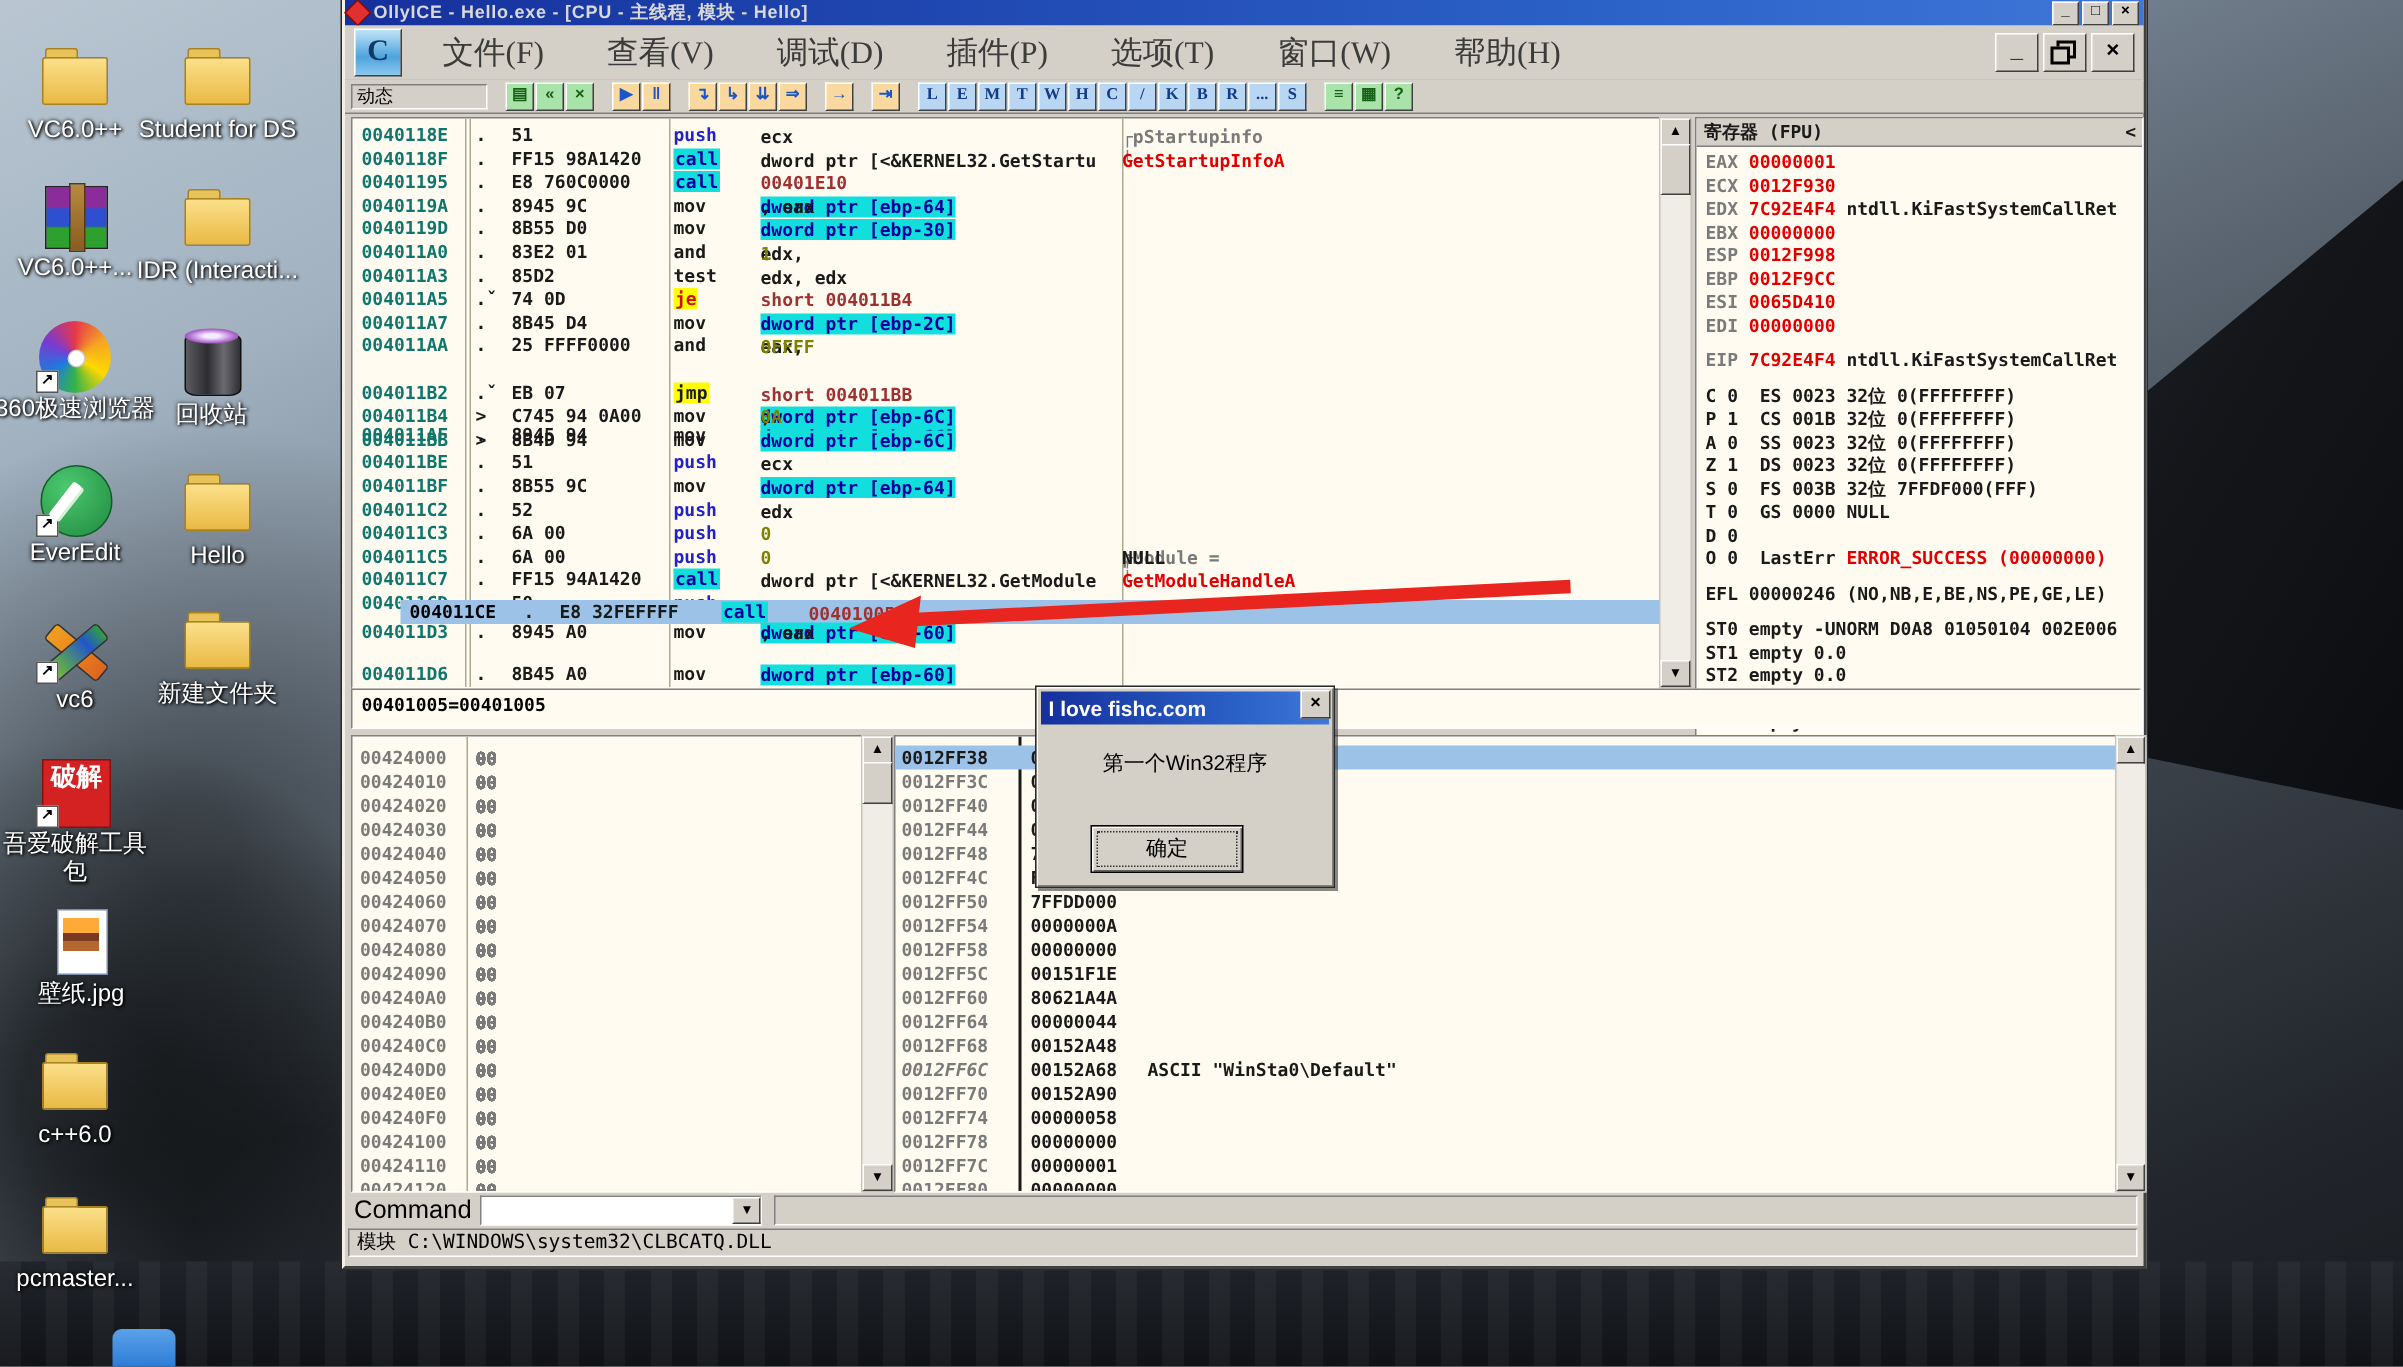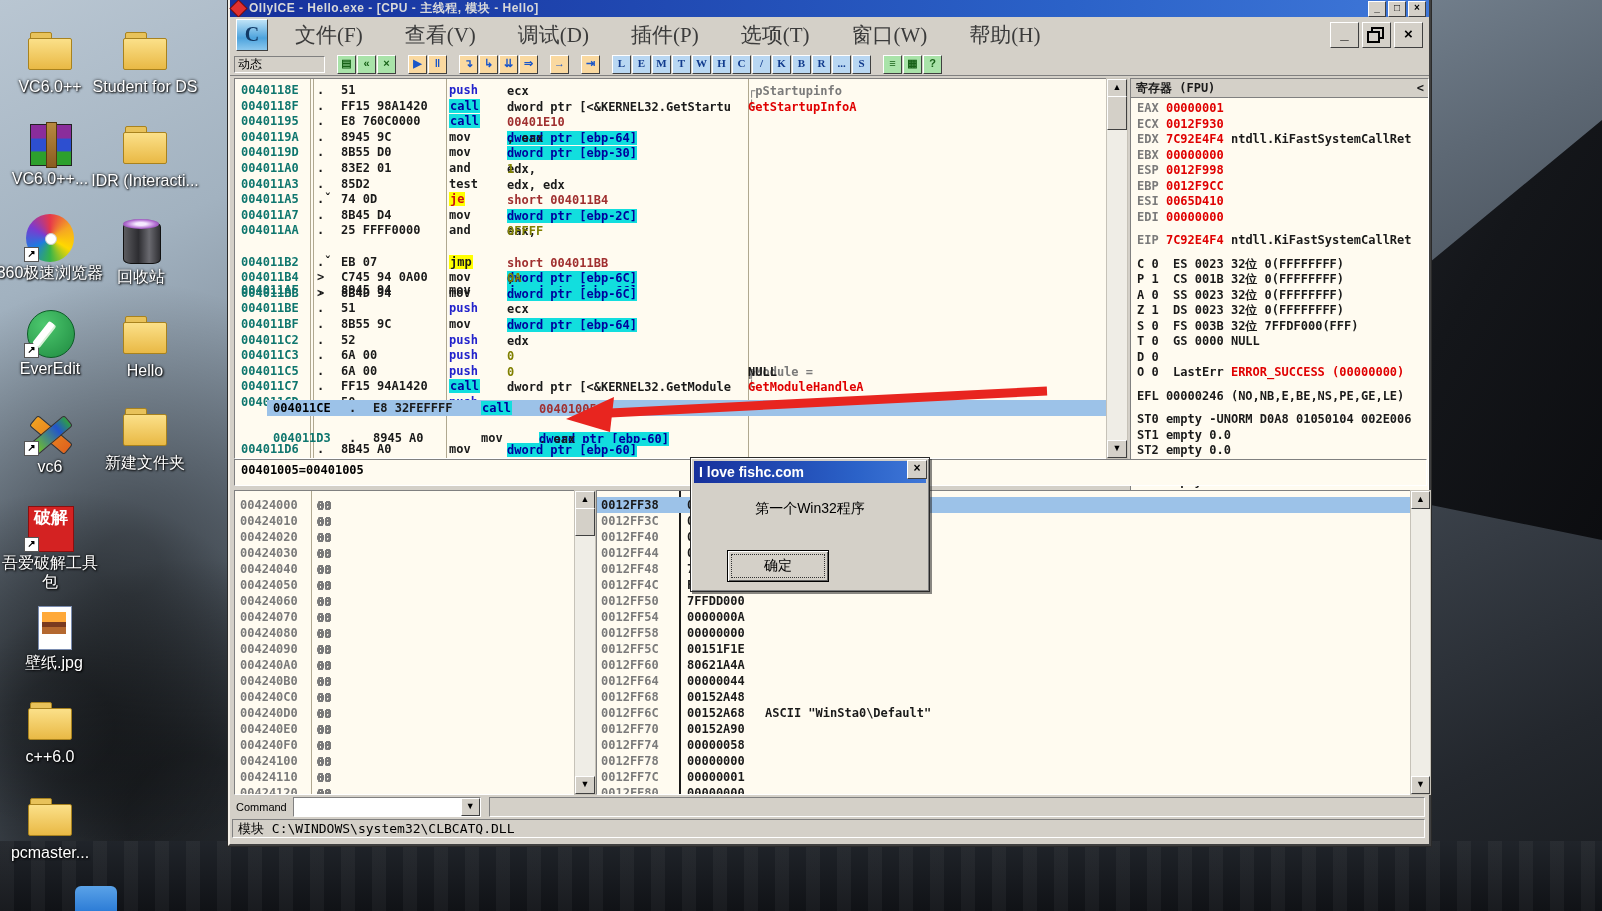--- a/index.html
+++ b/index.html
@@ -122,32 +122,32 @@
   .byte{display:inline-block;width:16.9px;}
   
   .sb{position:absolute;width:20px;background:#efede6;border:1px solid #c6c2b8;}
   .sbtn{position:absolute;left:0;width:18px;height:16px;background:#d4d0c8;
     border:1px solid;border-color:#fff #404040 #404040 #fff;font-size:9px;text-align:center;line-height:14px;color:#000;}
   .sthumb{position:absolute;left:0;width:18px;background:#d4d0c8;border:1px solid;border-color:#fff #404040 #404040 #fff;}
   
   .infoline{position:absolute;background:#fffbf0;border:1px solid;border-color:#808080 #fff #fff #808080;
     font-family:"DejaVu Sans Mono",monospace;font-weight:bold;font-size:12px;padding:3px 0 0 6px;box-sizing:border-box;}
   .cmdbar{position:absolute;left:0;top:795px;width:100%;height:24px;display:flex;align-items:center;}
-  .cmdlbl{font-size:11px;margin-left:6px;color:#000;}
+  .cmdlbl{font-size:17px;margin-left:6px;color:#000;}
   .combo{width:186px;height:18px;background:#fff;border:1px solid;border-color:#808080 #fff #fff #808080;
     margin-left:6px;position:relative;}
   .combo .drop{position:absolute;right:0;top:0;width:17px;height:16px;background:#d4d0c8;
     border:1px solid;border-color:#fff #404040 #404040 #fff;font-size:9px;text-align:center;line-height:15px;}
   .cmdrest{flex:1;height:18px;margin:0 4px 0 8px;border:1px solid;border-color:#808080 #fff #fff #808080;}
   .statusbar{position:absolute;left:2px;top:819px;width:1193px;height:19px;background:#d4d0c8;
     border:1px solid;border-color:#808080 #fff #fff #808080;font-size:13px;line-height:18px;padding-left:5px;
     font-family:"DejaVu Sans Mono",monospace;box-sizing:border-box;}
   
   .dlg{position:absolute;left:690px;top:457px;width:198px;height:133px;background:#d4d0c8;z-index:60;
-    border:1px solid #2a2a2a;box-shadow:inset 1px 1px 0 #fff,inset -1px -1px 0 #808080,2px 2px 0 rgba(40,40,40,.55);padding-left:40px;}
+    border:1px solid #2a2a2a;box-shadow:inset 1px 1px 0 #fff,inset -1px -1px 0 #808080,2px 2px 0 rgba(40,40,40,.55);}
   .dlg .dtitle{position:absolute;left:3px;top:3px;right:3px;height:22px;
     background:linear-gradient(90deg,#16309c,#2b62c8 70%,#3f77d8);color:#fff;font-weight:bold;font-size:14px;
     line-height:22px;padding-left:5px;box-sizing:border-box;}
   .dlg .dclose{position:absolute;right:2px;top:2px;width:18px;height:17px;background:#d4d0c8;
     border:1px solid;border-color:#fff #404040 #404040 #fff;text-align:center;font-weight:bold;font-size:12px;line-height:15px;color:#000;}
   .dlg .dbody{position:absolute;left:0;top:42px;width:100%;text-align:center;font-size:14px;color:#000;}
   .dlg .okbtn{position:absolute;left:36px;top:92px;width:100px;height:30px;background:#d4d0c8;
     border:1px solid #000;box-shadow:inset 1px 1px 0 #fff,inset -1px -1px 0 #606060;
     font-size:14px;color:#000;text-align:center;line-height:28px;}
   .dlg .okbtn::before{content:"";position:absolute;inset:3px;border:1px dotted #333;}
@@ -315,21 +315,21 @@
       <div class="drow" style="top: 190.2px;"><span class="ca">004011B4</span><span class="cp">&gt;</span><span class="cb">C745 94 0A00</span><span class="cm mn-pl">mov</span><span class="co"><span class="sm">dword ptr [ebp-6C]</span><span class="sk">, </span><span class="si">0A</span></span></div>
       <div class="drow" style="top: 205.8px;"><span class="ca">004011BB</span><span class="cp">&gt;</span><span class="cb">8B4D 94</span><span class="cm mn-pl">mov</span><span class="co"><span class="sk">ecx, </span><span class="sm">dword ptr [ebp-6C]</span></span></div>
       <div class="drow" style="top: 221.4px;"><span class="ca">004011BE</span><span class="cp">.</span><span class="cb">51</span><span class="cm mn-bl">push</span><span class="co"><span class="sk">ecx</span></span></div>
       <div class="drow" style="top: 237px;"><span class="ca">004011BF</span><span class="cp">.</span><span class="cb">8B55 9C</span><span class="cm mn-pl">mov</span><span class="co"><span class="sk">edx, </span><span class="sm">dword ptr [ebp-64]</span></span></div>
       <div class="drow" style="top: 252.6px;"><span class="ca">004011C2</span><span class="cp">.</span><span class="cb">52</span><span class="cm mn-bl">push</span><span class="co"><span class="sk">edx</span></span></div>
       <div class="drow" style="top: 268.2px;"><span class="ca">004011C3</span><span class="cp">.</span><span class="cb">6A 00</span><span class="cm mn-bl">push</span><span class="co"><span class="si">0</span></span></div>
       <div class="drow" style="top: 283.8px;"><span class="ca">004011C5</span><span class="cp">.</span><span class="cb">6A 00</span><span class="cm mn-bl">push</span><span class="co"><span class="si">0</span></span><span class="cc"><span class="sg">┌</span><span class="sg">pModule = </span><span class="sk">NULL</span></span></div>
       <div class="drow" style="top: 299.4px;"><span class="ca">004011C7</span><span class="cp">.</span><span class="cb">FF15 94A1420</span><span class="cm mn-cl">call</span><span class="co"><span class="sk">dword ptr [&lt;&amp;KERNEL32.GetModule</span></span><span class="cc"><span class="sg">└</span><span class="sr">GetModuleHandleA</span></span></div>
       <div class="drow" style="top: 315px;"><span class="ca">004011CD</span><span class="cp">.</span><span class="cb">50</span><span class="cm mn-bl">push</span><span class="co"><span class="sk">eax</span></span></div>
       <div class="drow sel" style="top: 321px; margin-left: 32px;"><span class="ca">004011CE</span><span class="cp">.</span><span class="cb">E8 32FEFFFF</span><span class="cm mn-cl">call</span><span class="co"><span class="st">00401005</span></span></div>
-      <div class="drow" style="top: 351px; margin-left: 32px;"><span class="ca">004011D3</span><span class="cp">.</span><span class="cb">8945 A0</span><span class="cm mn-pl">mov</span><span class="co"><span class="sm">dword ptr [ebp-60]</span><span class="sk">, eax</span></span></div>
+      <div class="drow" style="top: 334px;"><span class="ca">004011D3</span><span class="cp">.</span><span class="cb">8945 A0</span><span class="cm mn-pl">mov</span><span class="co"><span class="sm">dword ptr [ebp-60]</span><span class="sk">, eax</span></span></div>
       <div class="drow" style="top: 361.8px;"><span class="ca">004011D6</span><span class="cp">.</span><span class="cb">8B45 A0</span><span class="cm mn-pl">mov</span><span class="co"><span class="sk">eax, </span><span class="sm">dword ptr [ebp-60]</span></span></div>
     </div>
 
   <div class="sb" style="left:876px;top:78px;height:379px;">
     <div class="sbtn" style="top:0;">▲</div>
     <div class="sthumb" style="top:17px;height:32px;"></div>
     <div class="sbtn" style="bottom:0;">▼</div>
   </div>
 
   <div class="pane" id="regs" style="left:900px;top:78px;width:297px;height:412px;">
@@ -504,21 +504,21 @@
       </div>
       <div class="xrow" style="top: 182px;">
         <span class="sg" style="left: 4px;">0012FF64</span>
         <span class="sk" style="left: 90px;">00000044</span>
       </div>
       <div class="xrow" style="top: 198px;">
         <span class="sg" style="left: 4px;">0012FF68</span>
         <span class="sk" style="left: 90px;">00152A48</span>
       </div>
       <div class="xrow" style="top: 214px;">
-        <span class="sg" style="left: 4px;">0012FF6C</span>
+        <span class="sg" style="left: 4px; font-style: italic;">0012FF6C</span>
         <span class="sk" style="left: 90px;">00152A68</span>
         <span class="sk" style="left: 168px;">ASCII "WinSta0\Default"</span>
       </div>
       <div class="xrow" style="top: 230px;">
         <span class="sg" style="left: 4px;">0012FF70</span>
         <span class="sk" style="left: 90px;">00152A90</span>
       </div>
       <div class="xrow" style="top: 246px; padding-left: 32px;">
         <span class="sg" style="left: 4px;">0012FF74</span>
         <span class="sk" style="left: 90px;">00000058</span>

